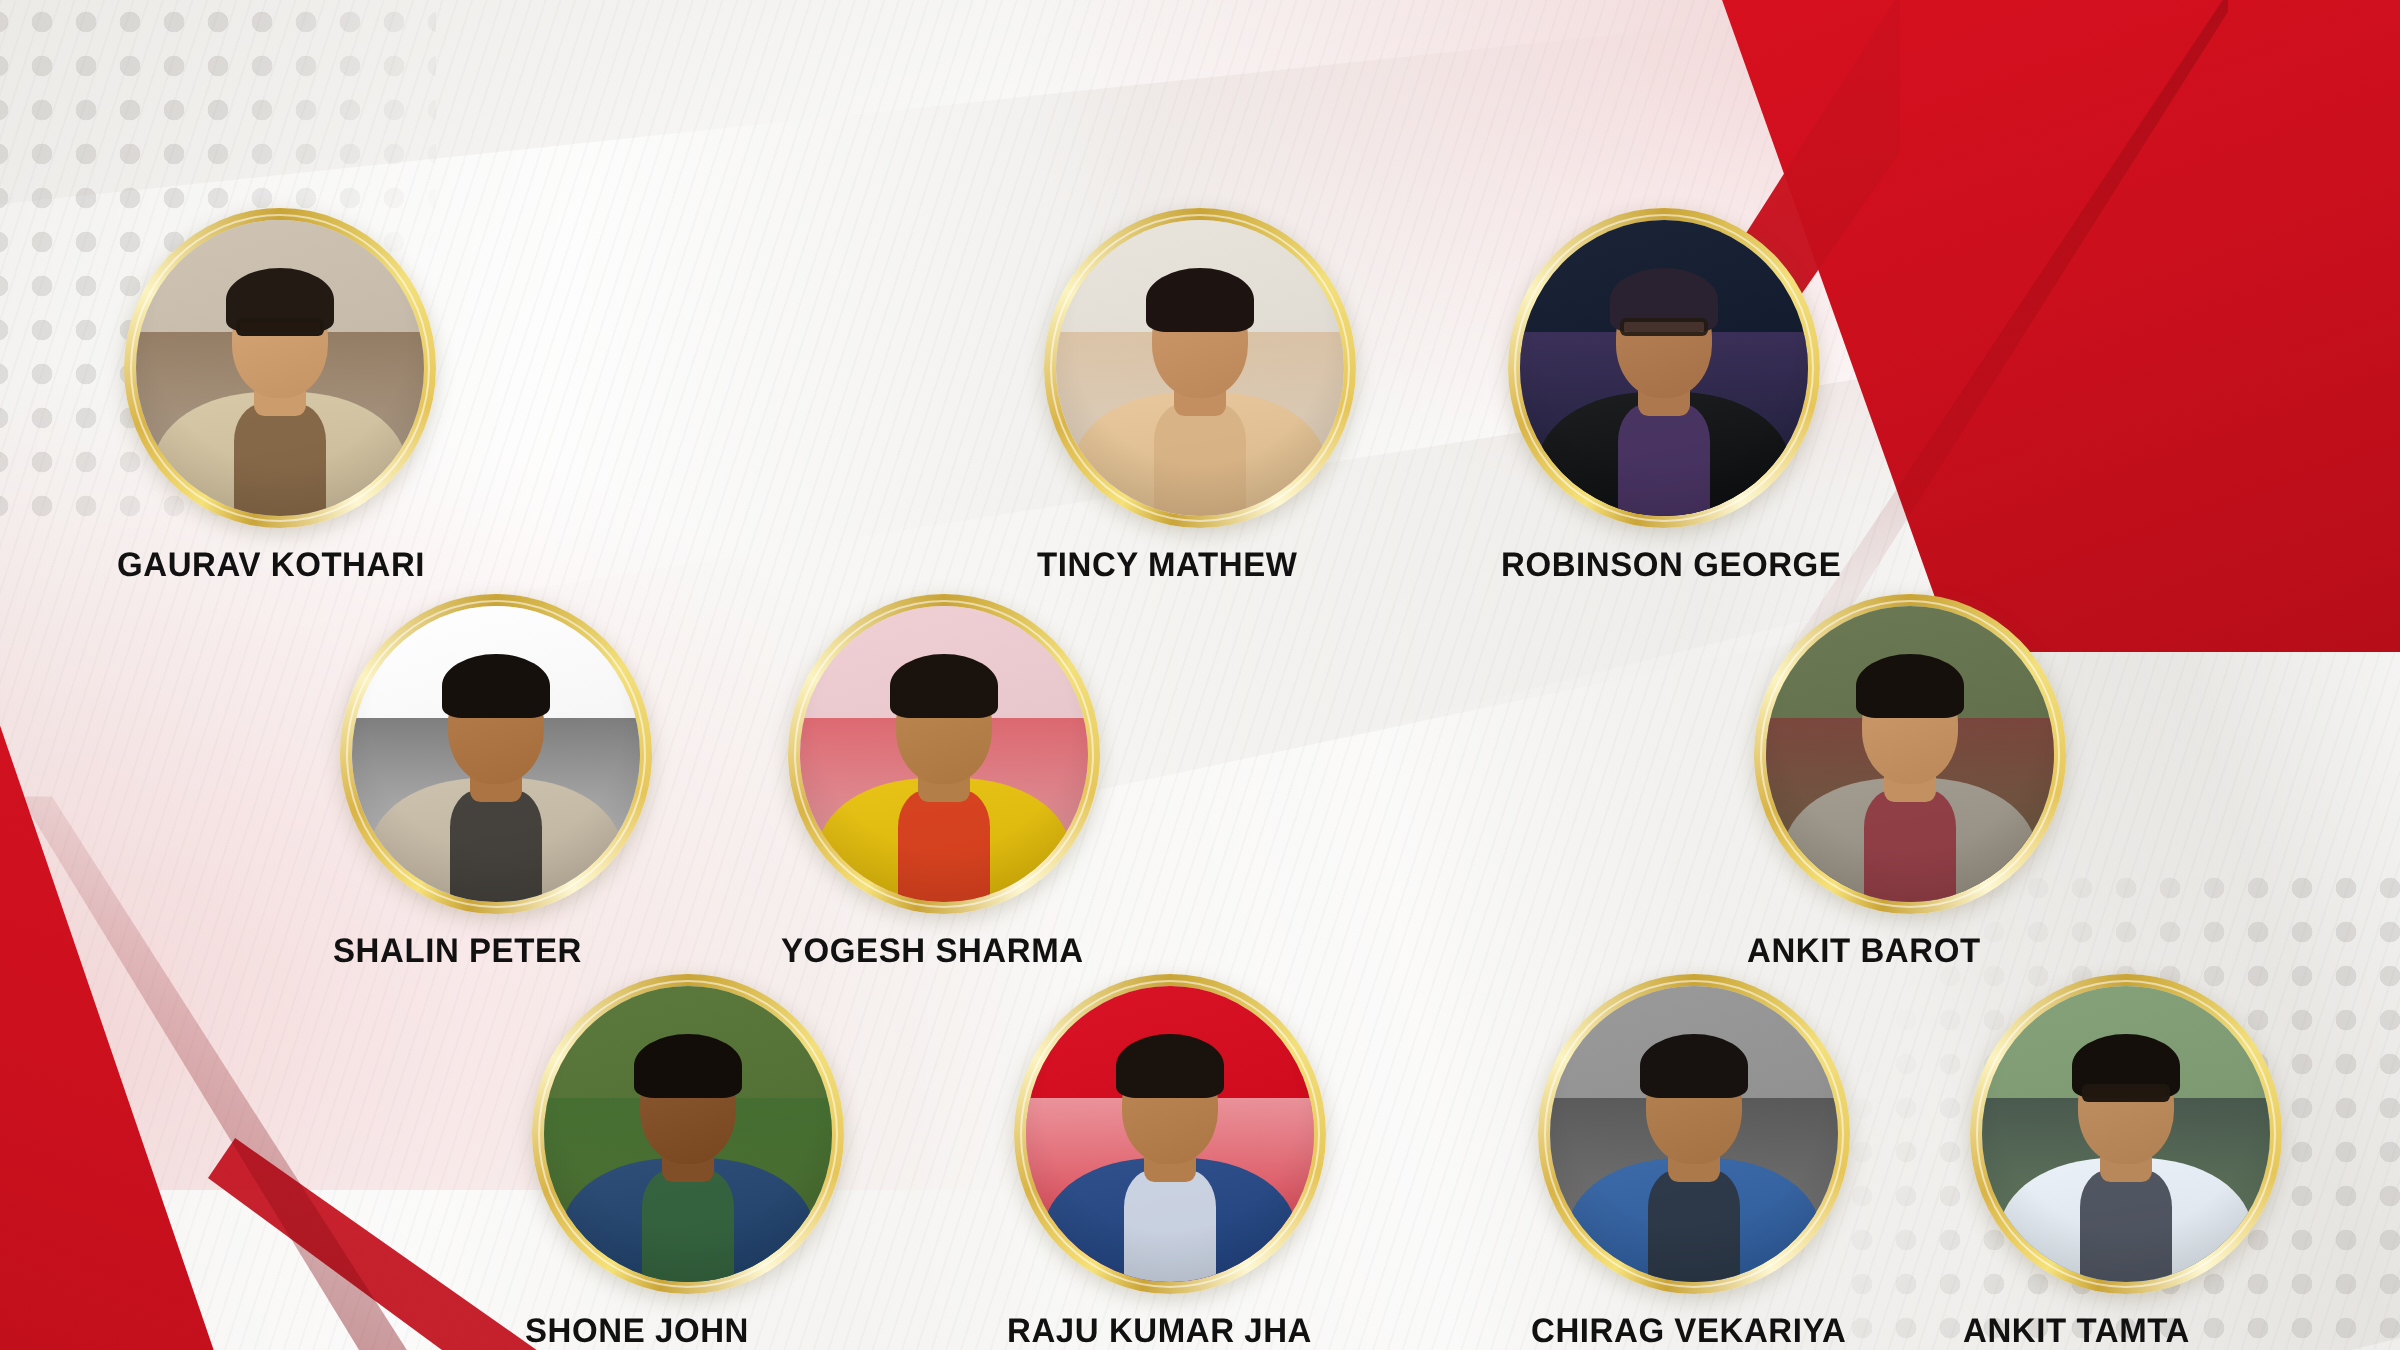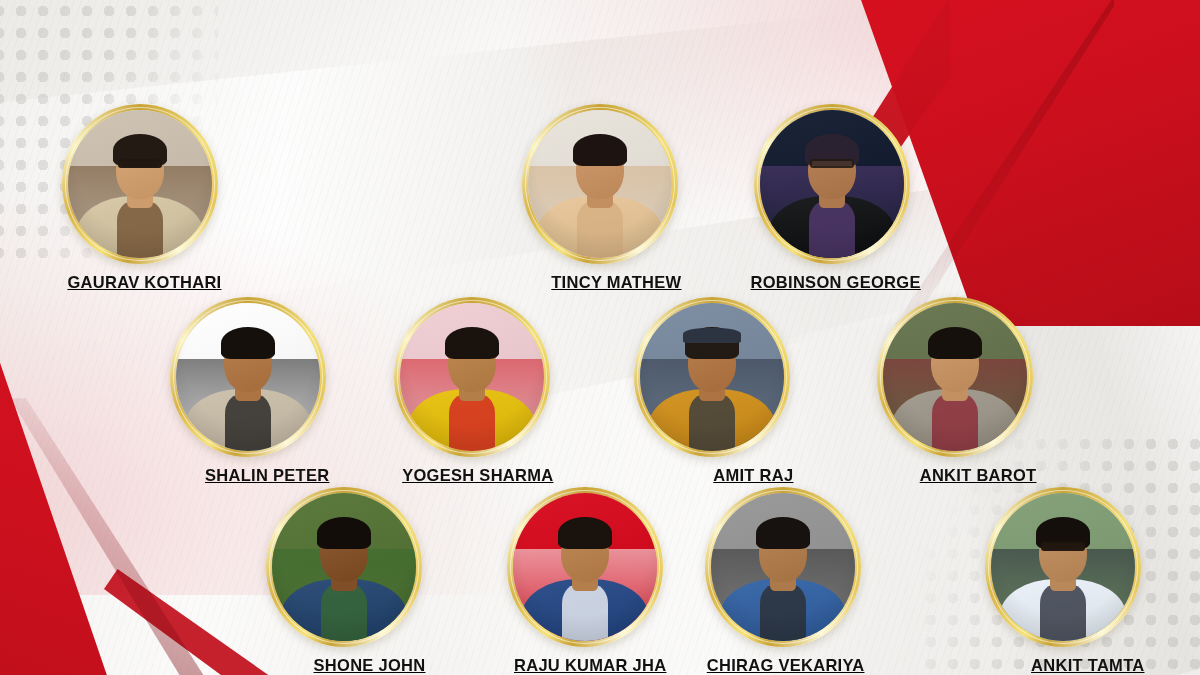--- a/index.html
+++ b/index.html
@@ -193,22 +193,21 @@
 
   
   .grid {
     position: absolute;
     inset: 0;
     z-index: 30;
   }
   .person {
     position: absolute;
     width: 168px;
-    text-align: right;
-    text-decoration: underline;
+    text-align: left;
   }
   .ring {
     position: relative;
     width: 156px;
     height: 160px;
     margin: 0 auto;
     border-radius: 50%;
     padding: 6px;
     background: conic-gradient(
         from 210deg,
@@ -379,38 +378,20 @@
               <div class="shirt" style="left: 34%; top: 62%; width: 32%; height: 42%; background: rgba(210, 26, 38, 0.75);"></div>
               <div style="position: absolute; left: 41%; top: 48%; width: 18%; height: 18%; background: rgb(180, 126, 73); border-radius: 20%;"></div>
               <div class="head" style="left: 33%; top: 20%; width: 34%; height: 40%; background: linear-gradient(160deg, rgb(192, 138, 85), rgb(172, 118, 65));"></div>
               <div class="hair" style="left: 31%; top: 16%; width: 38%; height: 22%; background: rgb(26, 18, 13);"></div>
               <div style="position: absolute; inset: 0px; border-radius: 50%; background: radial-gradient(circle at 50% 40%, rgba(0, 0, 0, 0) 55%, rgba(0, 0, 0, 0.18) 100%);"></div>
             </div>
           </div>
         </div>
         <div class="pname">YOGESH SHARMA</div>
       </div>
-      <div class="person" style="left: 628px; top: 297px;">
-        <div class="ring">
-          <div class="photo">
-            <div class="scene">
-              <div class="bgfill" style="background: linear-gradient(165deg, rgb(126, 143, 163) 0%, rgb(108, 125, 145) 100%);"></div>
-              <div style="position: absolute; left: -10%; top: 38%; width: 120%; height: 62%; background: linear-gradient(rgba(44, 52, 66, 0.55), rgba(44, 52, 66, 0.15));"></div>
-              <div class="torso" style="left: 6%; top: 58%; width: 88%; height: 56%; background: linear-gradient(170deg, rgb(211, 149, 38), rgb(189, 127, 16));"></div>
-              <div class="shirt" style="left: 34%; top: 62%; width: 32%; height: 42%; background: rgba(44, 52, 66, 0.75);"></div>
-              <div style="position: absolute; left: 41%; top: 48%; width: 18%; height: 18%; background: rgb(173, 115, 66); border-radius: 20%;"></div>
-              <div class="head" style="left: 33%; top: 20%; width: 34%; height: 40%; background: linear-gradient(160deg, rgb(185, 127, 78), rgb(165, 107, 58));"></div>
-              <div class="hair" style="left: 31%; top: 16%; width: 38%; height: 22%; background: rgb(34, 26, 21);"></div>
-              <div style="position: absolute; left: 30%; top: 17%; width: 40%; height: 10%; background: rgb(44, 52, 66); border-radius: 40% 40% 10% 10%;"></div>
-              <div style="position: absolute; inset: 0px; border-radius: 50%; background: radial-gradient(circle at 50% 40%, rgba(0, 0, 0, 0) 55%, rgba(0, 0, 0, 0.18) 100%);"></div>
-            </div>
-          </div>
-        </div>
-        <div class="pname">AMIT RAJ</div>
-      </div>
       <div class="person" style="left: 871px; top: 297px;">
         <div class="ring">
           <div class="photo">
             <div class="scene">
               <div class="bgfill" style="background: linear-gradient(165deg, rgb(107, 122, 84) 0%, rgb(89, 104, 66) 100%);"></div>
               <div style="position: absolute; left: -10%; top: 38%; width: 120%; height: 62%; background: linear-gradient(rgba(140, 34, 48, 0.55), rgba(140, 34, 48, 0.15));"></div>
               <div class="torso" style="left: 6%; top: 58%; width: 88%; height: 56%; background: linear-gradient(170deg, rgb(163, 156, 144), rgb(141, 134, 122));"></div>
               <div class="shirt" style="left: 34%; top: 62%; width: 32%; height: 42%; background: rgba(140, 34, 48, 0.75);"></div>
               <div style="position: absolute; left: 41%; top: 48%; width: 18%; height: 18%; background: rgb(195, 145, 97); border-radius: 20%;"></div>
               <div class="head" style="left: 33%; top: 20%; width: 34%; height: 40%; background: linear-gradient(160deg, rgb(207, 157, 109), rgb(187, 137, 89));"></div>
@@ -448,21 +429,21 @@
               <div class="shirt" style="left: 34%; top: 62%; width: 32%; height: 42%; background: rgba(255, 255, 255, 0.75);"></div>
               <div style="position: absolute; left: 41%; top: 48%; width: 18%; height: 18%; background: rgb(180, 126, 76); border-radius: 20%;"></div>
               <div class="head" style="left: 33%; top: 20%; width: 34%; height: 40%; background: linear-gradient(160deg, rgb(192, 138, 88), rgb(172, 118, 68));"></div>
               <div class="hair" style="left: 31%; top: 16%; width: 38%; height: 22%; background: rgb(26, 18, 13);"></div>
               <div style="position: absolute; inset: 0px; border-radius: 50%; background: radial-gradient(circle at 50% 40%, rgba(0, 0, 0, 0) 55%, rgba(0, 0, 0, 0.18) 100%);"></div>
             </div>
           </div>
         </div>
         <div class="pname">RAJU KUMAR JHA</div>
       </div>
-      <div class="person" style="left: 699px; top: 487px;">
+      <div class="person" style="left: 763px; top: 487px;">
         <div class="ring">
           <div class="photo">
             <div class="scene">
               <div class="bgfill" style="background: linear-gradient(165deg, rgb(154, 154, 154) 0%, rgb(136, 136, 136) 100%);"></div>
               <div style="position: absolute; left: -10%; top: 38%; width: 120%; height: 62%; background: linear-gradient(rgba(43, 43, 43, 0.55), rgba(43, 43, 43, 0.15));"></div>
               <div class="torso" style="left: 6%; top: 58%; width: 88%; height: 56%; background: linear-gradient(170deg, rgb(61, 106, 168), rgb(39, 84, 146));"></div>
               <div class="shirt" style="left: 34%; top: 62%; width: 32%; height: 42%; background: rgba(43, 43, 43, 0.75);"></div>
               <div style="position: absolute; left: 41%; top: 48%; width: 18%; height: 18%; background: rgb(172, 122, 74); border-radius: 20%;"></div>
               <div class="head" style="left: 33%; top: 20%; width: 34%; height: 40%; background: linear-gradient(160deg, rgb(184, 134, 86), rgb(164, 114, 66));"></div>
               <div class="hair" style="left: 31%; top: 16%; width: 38%; height: 22%; background: rgb(23, 18, 16);"></div>

